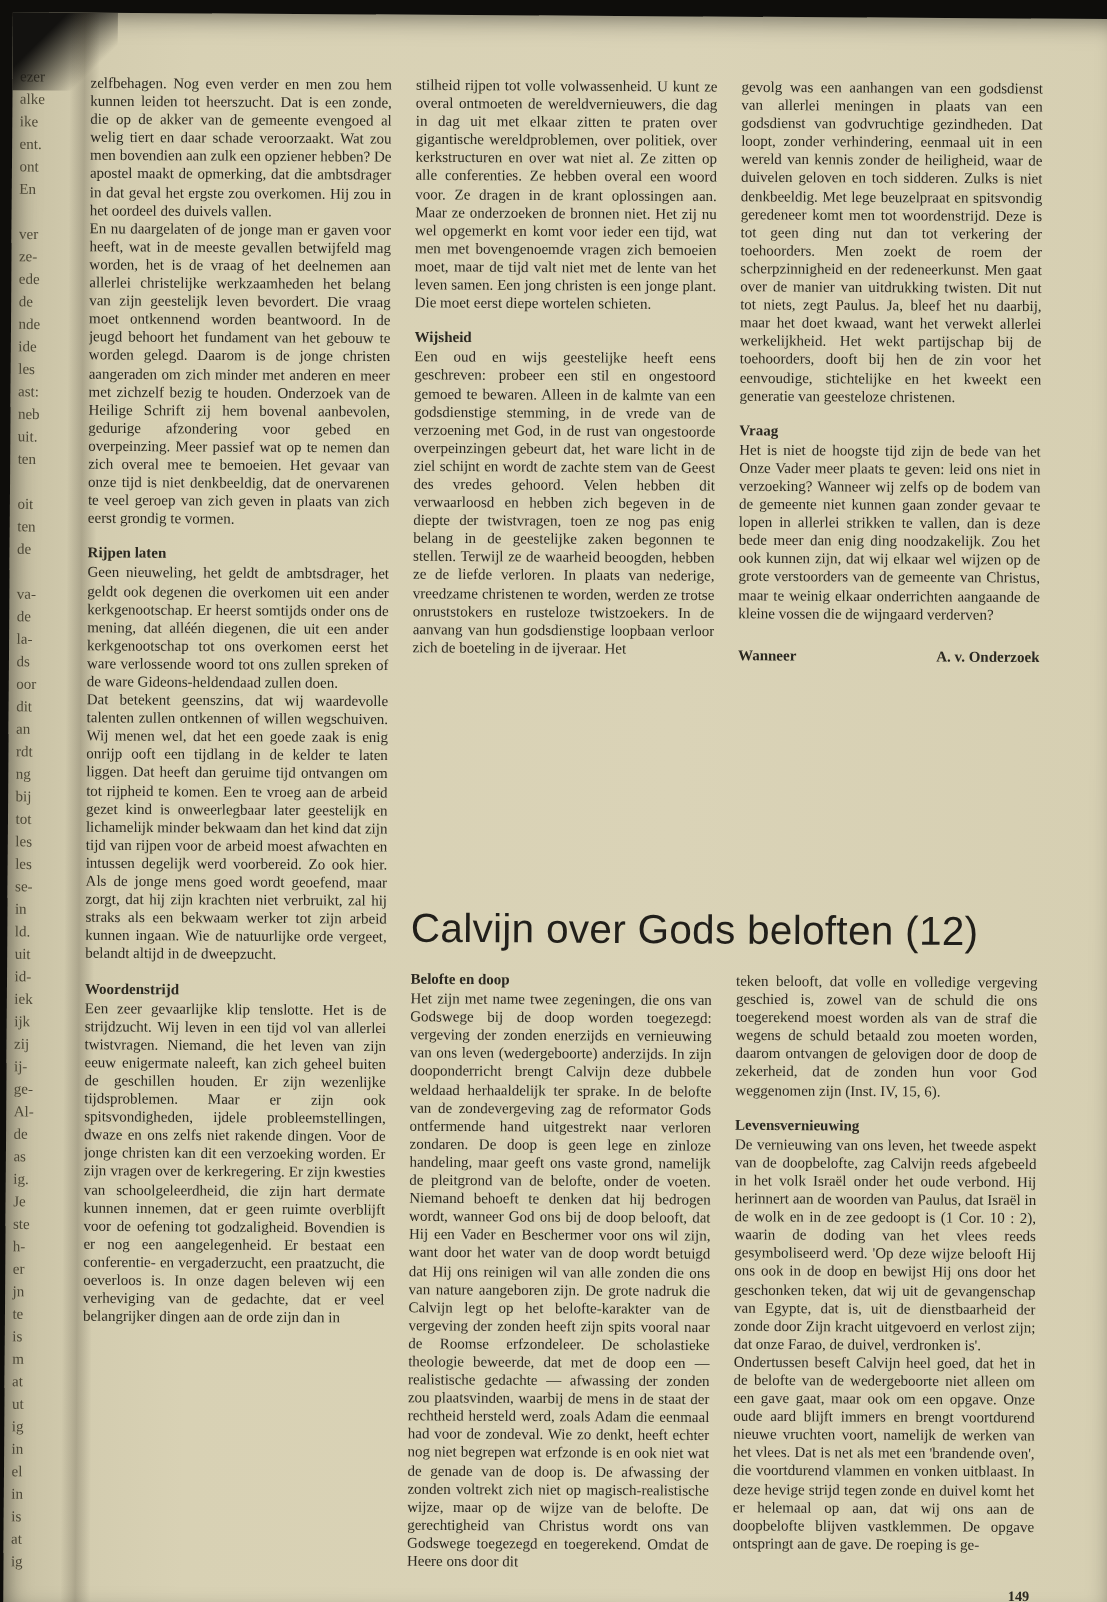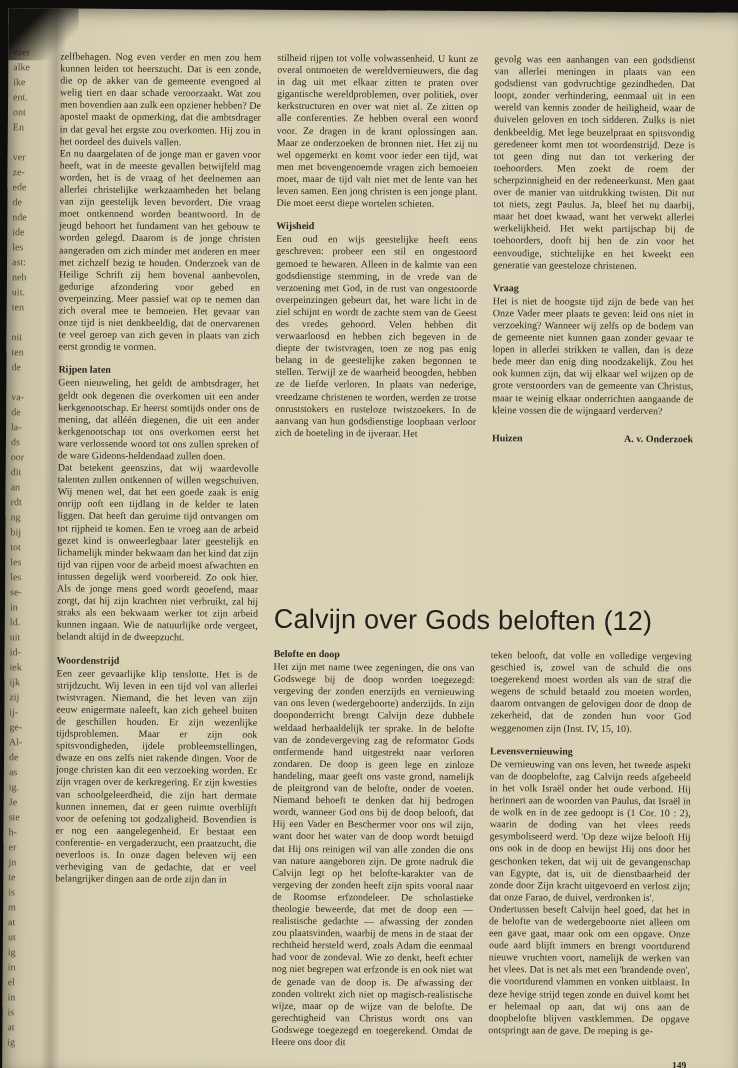--- a/index.html
+++ b/index.html
@@ -149,35 +149,35 @@
         <div class="colB">
           <p class="par">stilheid rijpen tot volle volwassenheid. U kunt ze overal ontmoeten de wereldvernieuwers, die dag in dag uit met elkaar zitten te praten over gigantische wereldproblemen, over politiek, over kerkstructuren en over wat niet al. Ze zitten op alle conferenties. Ze hebben overal een woord voor. Ze dragen in de krant oplossingen aan. Maar ze onderzoeken de bronnen niet. Het zij nu wel opgemerkt en komt voor ieder een tijd, wat men met bovengenoemde vragen zich bemoeien moet, maar de tijd valt niet met de lente van het leven samen. Een jong christen is een jonge plant. Die moet eerst diepe wortelen schieten.</p>
           <div class="sec-head">Wijsheid</div>
           <p class="par">Een oud en wijs geestelijke heeft eens geschreven: probeer een stil en ongestoord gemoed te bewaren. Alleen in de kalmte van een godsdienstige stemming, in de vrede van de verzoening met God, in de rust van ongestoorde overpeinzingen gebeurt dat, het ware licht in de ziel schijnt en wordt de zachte stem van de Geest des vredes gehoord. Velen hebben dit verwaarloosd en hebben zich begeven in de diepte der twistvragen, toen ze nog pas enig belang in de geestelijke zaken begonnen te stellen. Terwijl ze de waarheid beoogden, hebben ze de liefde verloren. In plaats van nederige, vreedzame christenen te worden, werden ze trotse onruststokers en rusteloze twistzoekers. In de aanvang van hun godsdienstige loopbaan verloor zich de boeteling in de ijveraar. Het</p>
         </div>
         <div class="colC">
           <p class="par">gevolg was een aanhangen van een godsdienst van allerlei meningen in plaats van een godsdienst van godvruchtige gezindheden. Dat loopt, zonder verhindering, eenmaal uit in een wereld van kennis zonder de heiligheid, waar de duivelen geloven en toch sidderen. Zulks is niet denkbeeldig. Met lege beuzelpraat en spitsvondig geredeneer komt men tot woordenstrijd. Deze is tot geen ding nut dan tot verkering der toehoorders. Men zoekt de roem der scherpzinnigheid en der redeneerkunst. Men gaat over de manier van uitdrukking twisten. Dit nut tot niets, zegt Paulus. Ja, bleef het nu daarbij, maar het doet kwaad, want het verwekt allerlei werkelijkheid. Het wekt partijschap bij de toehoorders, dooft bij hen de zin voor het eenvoudige, stichtelijke en het kweekt een generatie van geesteloze christenen.</p>
           <div class="sec-head">Vraag</div>
           <p class="par">Het is niet de hoogste tijd zijn de bede van het Onze Vader meer plaats te geven: leid ons niet in verzoeking? Wanneer wij zelfs op de bodem van de gemeente niet kunnen gaan zonder gevaar te lopen in allerlei strikken te vallen, dan is deze bede meer dan enig ding noodzakelijk. Zou het ook kunnen zijn, dat wij elkaar wel wijzen op de grote verstoorders van de gemeente van Christus, maar te weinig elkaar onderrichten aangaande de kleine vossen die de wijngaard verderven?</p>
           <div class="sig-row">
-            <span>Huizen</span>
+            <span>Wanneer</span>
             <span>A. v. Onderzoek</span>
           </div>
         </div>
       </div>
 
       <div class="headline">Calvijn over Gods beloften (12)</div>
 
       <div class="bottom-grid">
         <div class="colD">
           <div class="sec-head first-head">Belofte en doop</div>
           <p class="par">Het zijn met name twee zegeningen, die ons van Godswege bij de doop worden toegezegd: vergeving der zonden enerzijds en vernieuwing van ons leven (wedergeboorte) anderzijds. In zijn dooponderricht brengt Calvijn deze dubbele weldaad herhaaldelijk ter sprake. In de belofte van de zondevergeving zag de reformator Gods ontfermende hand uitgestrekt naar verloren zondaren. De doop is geen lege en zinloze handeling, maar geeft ons vaste grond, namelijk de pleitgrond van de belofte, onder de voeten. Niemand behoeft te denken dat hij bedrogen wordt, wanneer God ons bij de doop belooft, dat Hij een Vader en Beschermer voor ons wil zijn, want door het water van de doop wordt betuigd dat Hij ons reinigen wil van alle zonden die ons van nature aangeboren zijn. De grote nadruk die Calvijn legt op het belofte-karakter van de vergeving der zonden heeft zijn spits vooral naar de Roomse erfzondeleer. De scholastieke theologie beweerde, dat met de doop een — realistische gedachte — afwassing der zonden zou plaatsvinden, waarbij de mens in de staat der rechtheid hersteld werd, zoals Adam die eenmaal had voor de zondeval. Wie zo denkt, heeft echter nog niet begrepen wat erfzonde is en ook niet wat de genade van de doop is. De afwassing der zonden voltrekt zich niet op magisch-realistische wijze, maar op de wijze van de belofte. De gerechtigheid van Christus wordt ons van Godswege toegezegd en toegerekend. Omdat de Heere ons door dit</p>
         </div>
         <div class="colE">
-          <p class="par">teken belooft, dat volle en volledige vergeving geschied is, zowel van de schuld die ons toegerekend moest worden als van de straf die wegens de schuld betaald zou moeten worden, daarom ontvangen de gelovigen door de doop de zekerheid, dat de zonden hun voor God weggenomen zijn (Inst. IV, 15, 10).</p>
+          <p class="par">teken belooft, dat volle en volledige vergeving geschied is, zowel van de schuld die ons toegerekend moest worden als van de straf die wegens de schuld betaald zou moeten worden, daarom ontvangen de gelovigen door de doop de zekerheid, dat de zonden hun voor God weggenomen zijn (Inst. IV, 15, 6).</p>
           <div class="sec-head">Levensvernieuwing</div>
           <p class="par">De vernieuwing van ons leven, het tweede aspekt van de doopbelofte, zag Calvijn reeds afgebeeld in het volk Israël onder het oude verbond. Hij herinnert aan de woorden van Paulus, dat Israël in de wolk en in de zee gedoopt is (1 Cor. 10 : 2), waarin de doding van het vlees reeds gesymboliseerd werd. 'Op deze wijze belooft Hij ons ook in de doop en bewijst Hij ons door het geschonken teken, dat wij uit de gevangenschap van Egypte, dat is, uit de dienstbaarheid der zonde door Zijn kracht uitgevoerd en verlost zijn; dat onze Farao, de duivel, verdronken is'.</p>
           <p class="par">Ondertussen beseft Calvijn heel goed, dat het in de belofte van de wedergeboorte niet alleen om een gave gaat, maar ook om een opgave. Onze oude aard blijft immers en brengt voortdurend nieuwe vruchten voort, namelijk de werken van het vlees. Dat is net als met een 'brandende oven', die voortdurend vlammen en vonken uitblaast. In deze hevige strijd tegen zonde en duivel komt het er helemaal op aan, dat wij ons aan de doopbelofte blijven vastklemmen. De opgave ontspringt aan de gave. De roeping is ge-</p>
         </div>
       </div>
 
     </div>
   </div>
 
   <div class="page-number">149</div>

